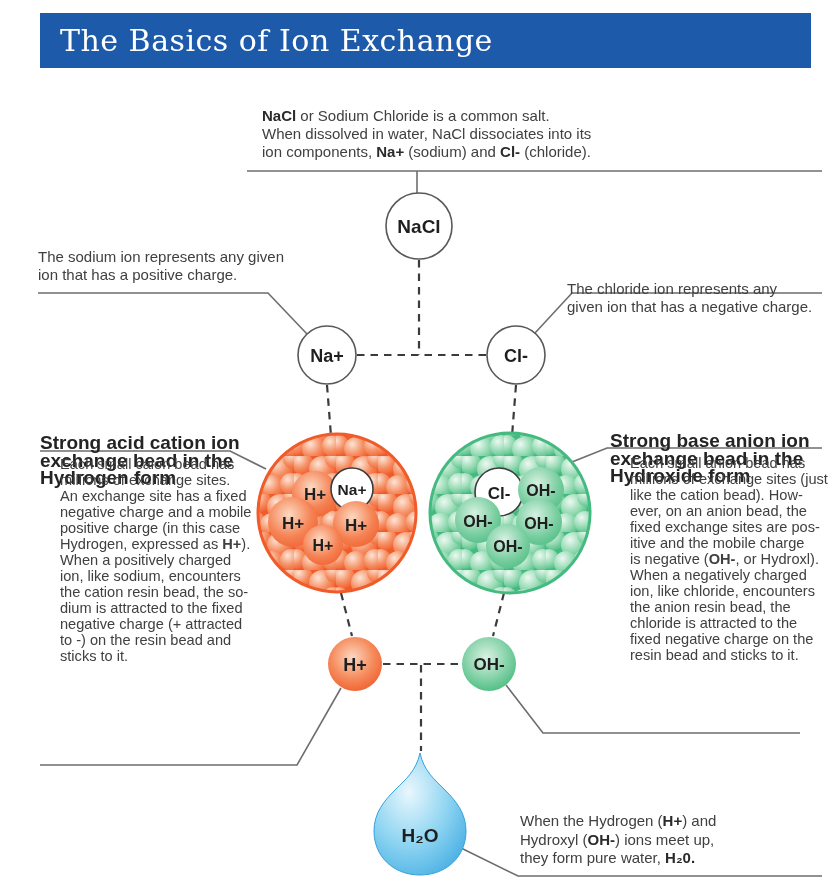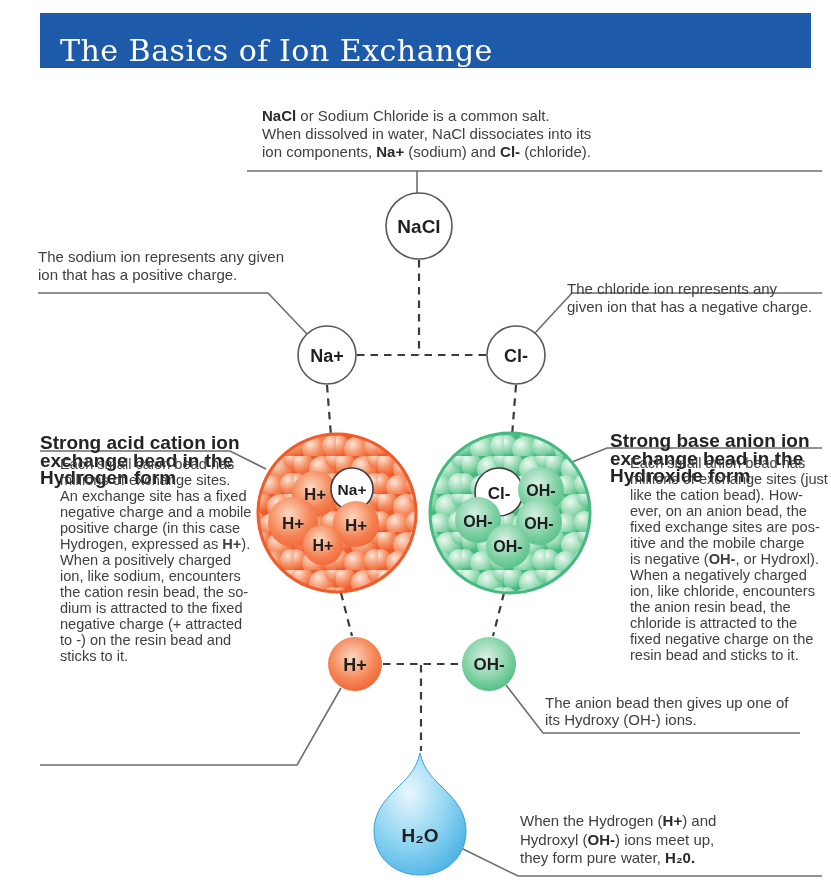--- a/index.html
+++ b/index.html
@@ -2,21 +2,21 @@
 <html><head>
 <meta charset="utf-8">
 <style>
   html,body{margin:0;padding:0;background:#ffffff;}
   #page{
     position:relative;width:831px;height:893px;background:#ffffff;overflow:hidden;
     font-family:"Liberation Sans","DejaVu Sans",sans-serif;color:#3f4041;
   }
   #header-bar{
     position:absolute;left:40px;top:13px;width:771px;height:55px;
-    background:#1d5aa9;display:flex;align-items:flex-end;
+    background:#1d5aa9;display:flex;align-items:center;
   }
   #header-bar h1{
     margin:0 0 0 20px;font-family:"DejaVu Serif","Liberation Serif",serif;
     font-weight:500;font-size:30px;color:#ffffff;letter-spacing:0.5px;white-space:nowrap;
   }
   svg{position:absolute;left:0;top:0;}
   .note{
     position:absolute;font-size:15px;line-height:18px;white-space:pre-line;color:#3f4041;
   }
   .note b{color:#2b2b2c;}
@@ -181,16 +181,15 @@
     </g>
   </svg>
 
   <div class="note" style="left:262px;top:107px;width:390px;"><b>NaCl</b> or Sodium Chloride is a common salt.<br>When dissolved in water, NaCl dissociates into its<br>ion components, <b>Na+</b> (sodium) and <b>Cl-</b> (chloride).</div>
   <div class="note" style="left:38px;top:248px;width:280px;">The sodium ion represents any given<br>ion that has a positive charge.</div>
   <div class="note" style="left:567px;top:248px;width:262px;font-size:15px;margin-top:32px;">The chloride ion represents any<br>given ion that has a negative charge.</div>
   <div class="heading" style="left:40px;top:392px;width:220px;">Strong acid cation ion<br>exchange bead in the<br>Hydrogen form</div>
   <div class="para" style="left:40px;top:456px;width:240px;">Each small caion bead has<br>millions of exchange sites.<br>An exchange site has a fixed<br>negative charge and a mobile<br>positive charge (in this case<br>Hydrogen, expressed as <b>H+</b>).<br>When a positively charged<br>ion, like sodium, encounters<br>the cation resin bead, the so-<br>dium is attracted to the fixed<br>negative charge (+ attracted<br>to -) on the resin bead and<br>sticks to it.</div>
   <div class="heading" style="left:610px;top:390px;width:220px;">Strong base anion ion<br>exchange bead in the<br>Hydroxide form</div>
   <div class="para" style="left:610px;top:455px;width:225px;">Each small anion bead has<br>millions of exchange sites (just<br>like the cation bead). How-<br>ever, on an anion bead, the<br>fixed exchange sites are pos-<br>itive and the mobile charge<br>is negative (<b>OH-</b>, or Hydroxl).<br>When a negatively charged<br>ion, like chloride, encounters<br>the anion resin bead, the<br>chloride is attracted to the<br>fixed negative charge on the<br>resin bead and sticks to it.</div>
-  <div class="note" style="left:545px;top:694px;width:270px;line-height:17px;font-size:15px;">The anion bead then gives up one of<br>its Hydroxy (OH-) ions.</div>
   <div class="note" style="left:520px;top:812px;width:290px;line-height:18.5px;">When the Hydrogen (<b>H+</b>) and<br>Hydroxyl (<b>OH-</b>) ions meet up,<br>they form pure water, <b>H₂0.</b></div>
 
 </div>
 
 </body></html>

